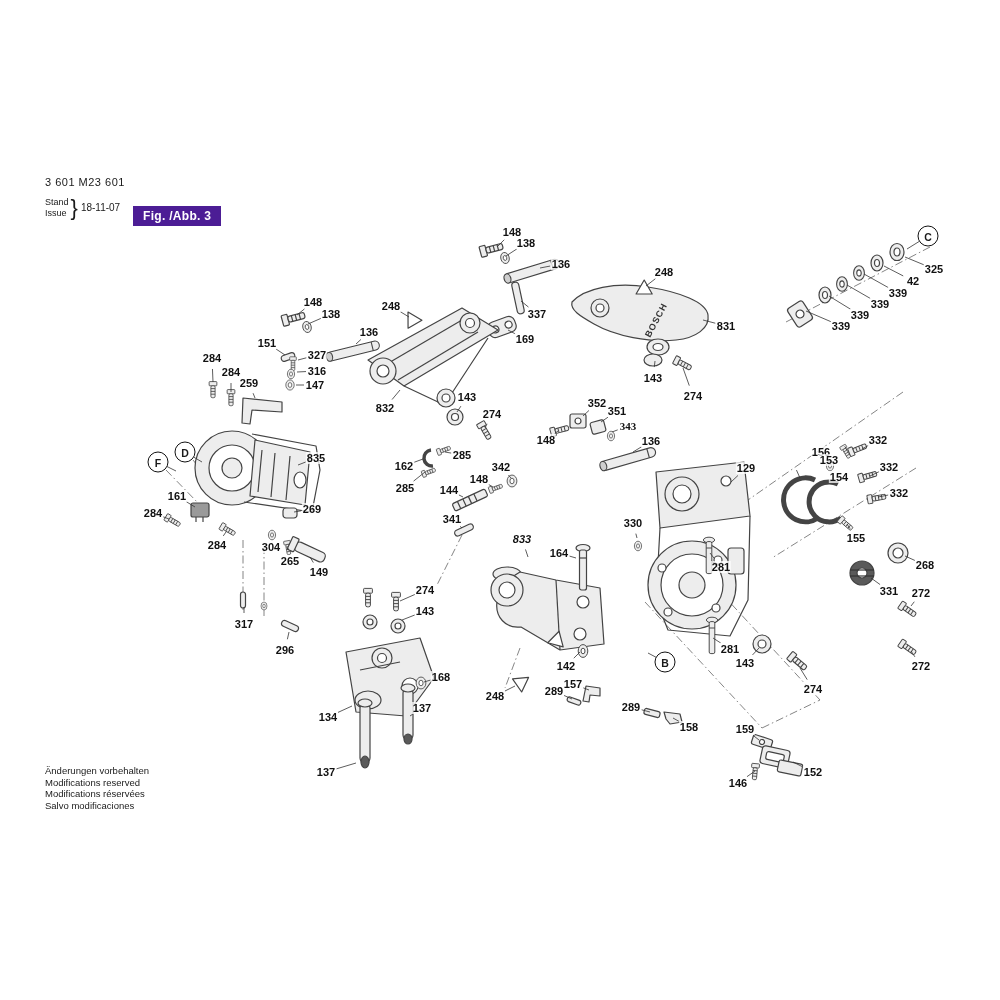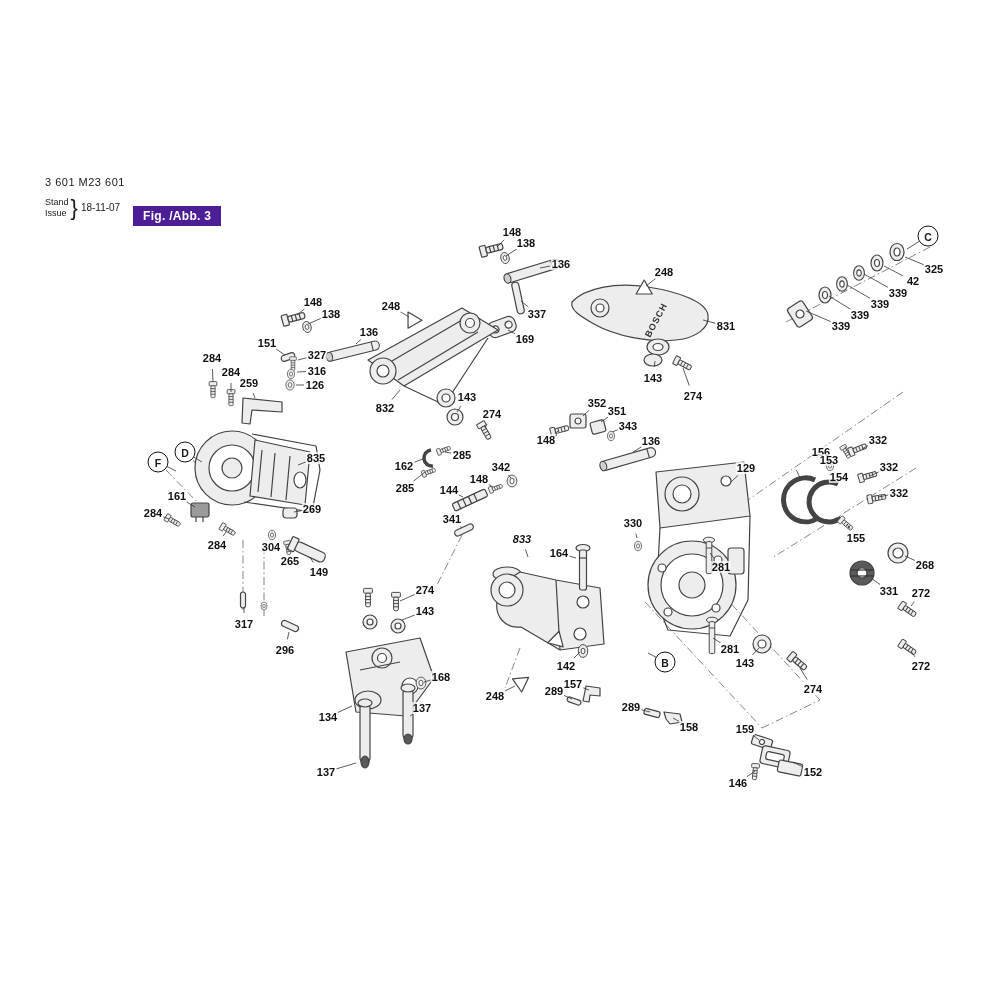--- a/index.html
+++ b/index.html
@@ -438,20 +438,26 @@
       <div id="stand-issue">
         <div>Stand</div>
         <div>Issue</div>
       </div>
       <div id="brace">}</div>
       <div id="issue-date">18-11-07</div>
     </div>
   </div>
   <div id="fig-badge">Fig. /Abb. 3</div>
 
+  <div id="footer">
+    <div>Änderungen vorbehalten</div>
+    <div>Modifications reserved</div>
+    <div>Modifications réservées</div>
+    <div>Salvo modificaciones</div>
+  </div>
 
 <div class="part-label" style="left: 512px; top: 232px;">148</div>
     <div class="part-label" style="left: 526px; top: 243px;">138</div>
     <div class="part-label" style="left: 561px; top: 264px;">136</div>
     <div class="part-label" style="left: 664px; top: 272px;">248</div>
     <div class="part-label" style="left: 934px; top: 269px;">325</div>
     <div class="part-label" style="left: 913px; top: 281px;">42</div>
     <div class="part-label" style="left: 898px; top: 293px;">339</div>
     <div class="part-label" style="left: 880px; top: 304px;">339</div>
     <div class="part-label" style="left: 860px; top: 315px;">339</div>
@@ -462,29 +468,29 @@
     <div class="part-label" style="left: 391px; top: 306px;">248</div>
     <div class="part-label" style="left: 369px; top: 332px;">136</div>
     <div class="part-label" style="left: 537px; top: 314px;">337</div>
     <div class="part-label" style="left: 525px; top: 339px;">169</div>
     <div class="part-label" style="left: 267px; top: 343px;">151</div>
     <div class="part-label" style="left: 317px; top: 355px;">327</div>
     <div class="part-label" style="left: 212px; top: 358px;">284</div>
     <div class="part-label" style="left: 231px; top: 372px;">284</div>
     <div class="part-label" style="left: 317px; top: 371px; text-align: center;">316</div>
     <div class="part-label" style="left: 249px; top: 383px;">259</div>
-    <div class="part-label" style="left: 315px; top: 385px;">126</div>
+    <div class="part-label" style="left: 315px; top: 385px;">147</div>
     <div class="part-label" style="left: 653px; top: 378px;">143</div>
     <div class="part-label" style="left: 693px; top: 396px;">274</div>
     <div class="part-label" style="left: 385px; top: 408px;">832</div>
     <div class="part-label" style="left: 467px; top: 397px;">143</div>
     <div class="part-label" style="left: 492px; top: 414px;">274</div>
     <div class="part-label" style="left: 597px; top: 403px;">352</div>
     <div class="part-label" style="left: 617px; top: 411px;">351</div>
-    <div class="part-label" style="left: 628px; top: 426px;">343</div>
+    <div class="part-label" style="left: 628px; top: 426px; font-family: Liberation Serif, serif;">343</div>
     <div class="part-label" style="left: 546px; top: 440px;">148</div>
     <div class="part-label" style="left: 651px; top: 441px;">136</div>
     <div class="part-label" style="left: 746px; top: 468px;">129</div>
     <div class="part-label" style="left: 839px; top: 437px; margin-top: 40px;">154</div>
     <div class="part-label" style="left: 878px; top: 440px;">332</div>
     <div class="part-label" style="left: 821px; top: 452px;">156</div>
     <div class="part-label" style="left: 792px; top: 460px; margin-left: 37px;">153</div>
     <div class="part-label" style="left: 889px; top: 467px;">332</div>
     <div class="part-label" style="left: 899px; top: 493px;">332</div>
     <div class="part-label" style="left: 316px; top: 458px;">835</div>

